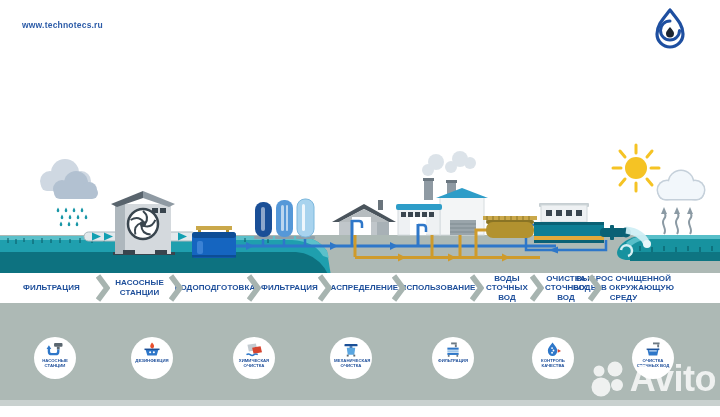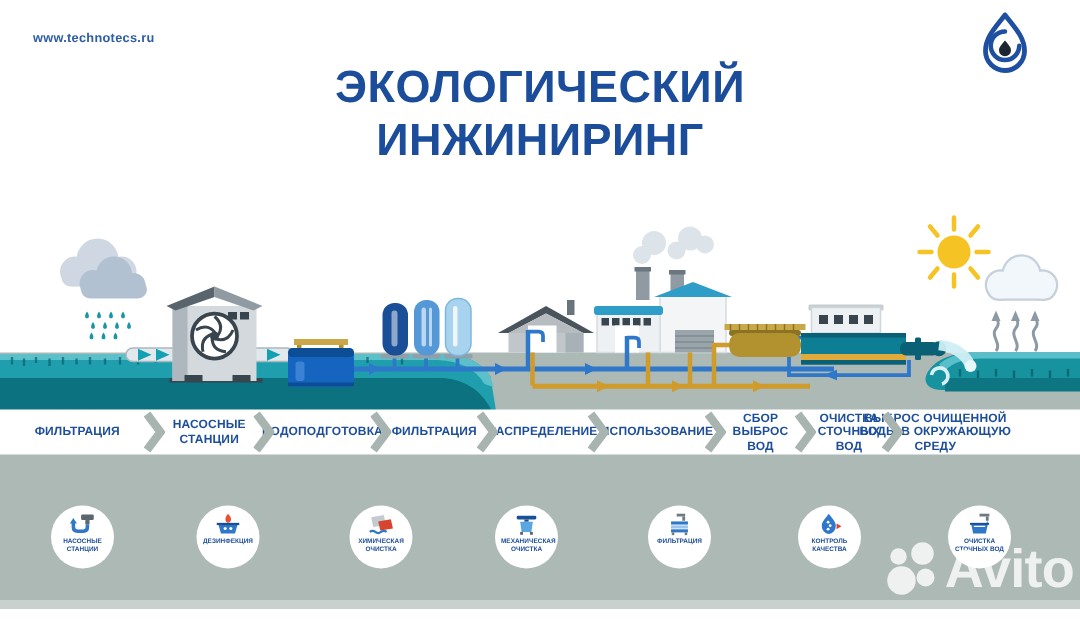--- a/index.html
+++ b/index.html
@@ -45,24 +45,20 @@
 <div class="canvas">
 
   <div class="site-url">www.technotecs.ru</div>
 
   <svg class="logo" viewBox="0 0 40 44">
     <path d="M20,3 C13,12 7,18 7,27 a13,13 0 0 0 26,0 C33,18 27,12 20,3" fill="none" stroke="#1e4fa0" stroke-width="3.2" stroke-linecap="round"></path>
     <path d="M20,14 a9.5,9.5 0 1 0 9.5,9.5" fill="none" stroke="#1e4fa0" stroke-width="3" stroke-linecap="round"></path>
     <path d="M20,20 c-2.5,3 -4,4.5 -4,6.5 a4,4 0 0 0 8,0 c0,-2 -1.5,-3.5 -4,-6.5" fill="#1c2531"></path>
   </svg>
 
-  <div class="title">
-    <div>ЭКОЛОГИЧЕСКИЙ</div>
-    <div>ИНЖИНИРИНГ</div>
-  </div>
 
   <div class="ground"></div>
 
   <svg class="scene" width="720" height="136" viewBox="0 0 720 136">
 
     <g>
       <circle cx="50" cy="41" r="10" fill="#cfd8e2"></circle>
         <circle cx="65" cy="33" r="14" fill="#cfd8e2"></circle>
       <circle cx="81" cy="41" r="10" fill="#cfd8e2"></circle>
         <rect x="41" y="38" width="50" height="13" rx="6" fill="#cfd8e2"></rect>
@@ -277,21 +273,21 @@
     </g>
   </svg>
 
   <div class="band">
     <div class="step" style="left:0;width:103px">ФИЛЬТРАЦИЯ</div>
     <div class="step" style="left:103px;width:73px">НАСОСНЫЕ СТАНЦИИ</div>
     <div class="step" style="left:176px;width:78px">ВОДОПОДГОТОВКА</div>
     <div class="step" style="left:254px;width:71px">ФИЛЬТРАЦИЯ</div>
     <div class="step" style="left:325px;width:74px">РАСПРЕДЕЛЕНИЕ</div>
     <div class="step" style="left:399px;width:78px">ИСПОЛЬЗОВАНИЕ</div>
-    <div class="step" style="left:477px;width:60px">СБОР ВЫБРОС ВОД</div>
+    <div class="step" style="left:477px;width:60px">ВОДЫ СТОЧНЫХ ВОД</div>
     <div class="step" style="left:537px;width:58px">ОЧИСТКА СТОЧНЫХ ВОД</div>
     <div class="step" style="left:561px;width:125px">ВЫБРОС ОЧИЩЕННОЙ ВОДЫ В ОКРУЖАЮЩУЮ СРЕДУ</div>
     <svg class="chev" style="left:96px" viewBox="0 0 14 30">
         <polyline points="2,3 11,15 2,27" stroke="#a7b4b0" stroke-width="5.5" fill="none"></polyline>
       </svg>
     <svg class="chev" style="left:169px" viewBox="0 0 14 30">
         <polyline points="2,3 11,15 2,27" stroke="#a7b4b0" stroke-width="5.5" fill="none"></polyline>
       </svg>
     <svg class="chev" style="left:247px" viewBox="0 0 14 30">
         <polyline points="2,3 11,15 2,27" stroke="#a7b4b0" stroke-width="5.5" fill="none"></polyline>

